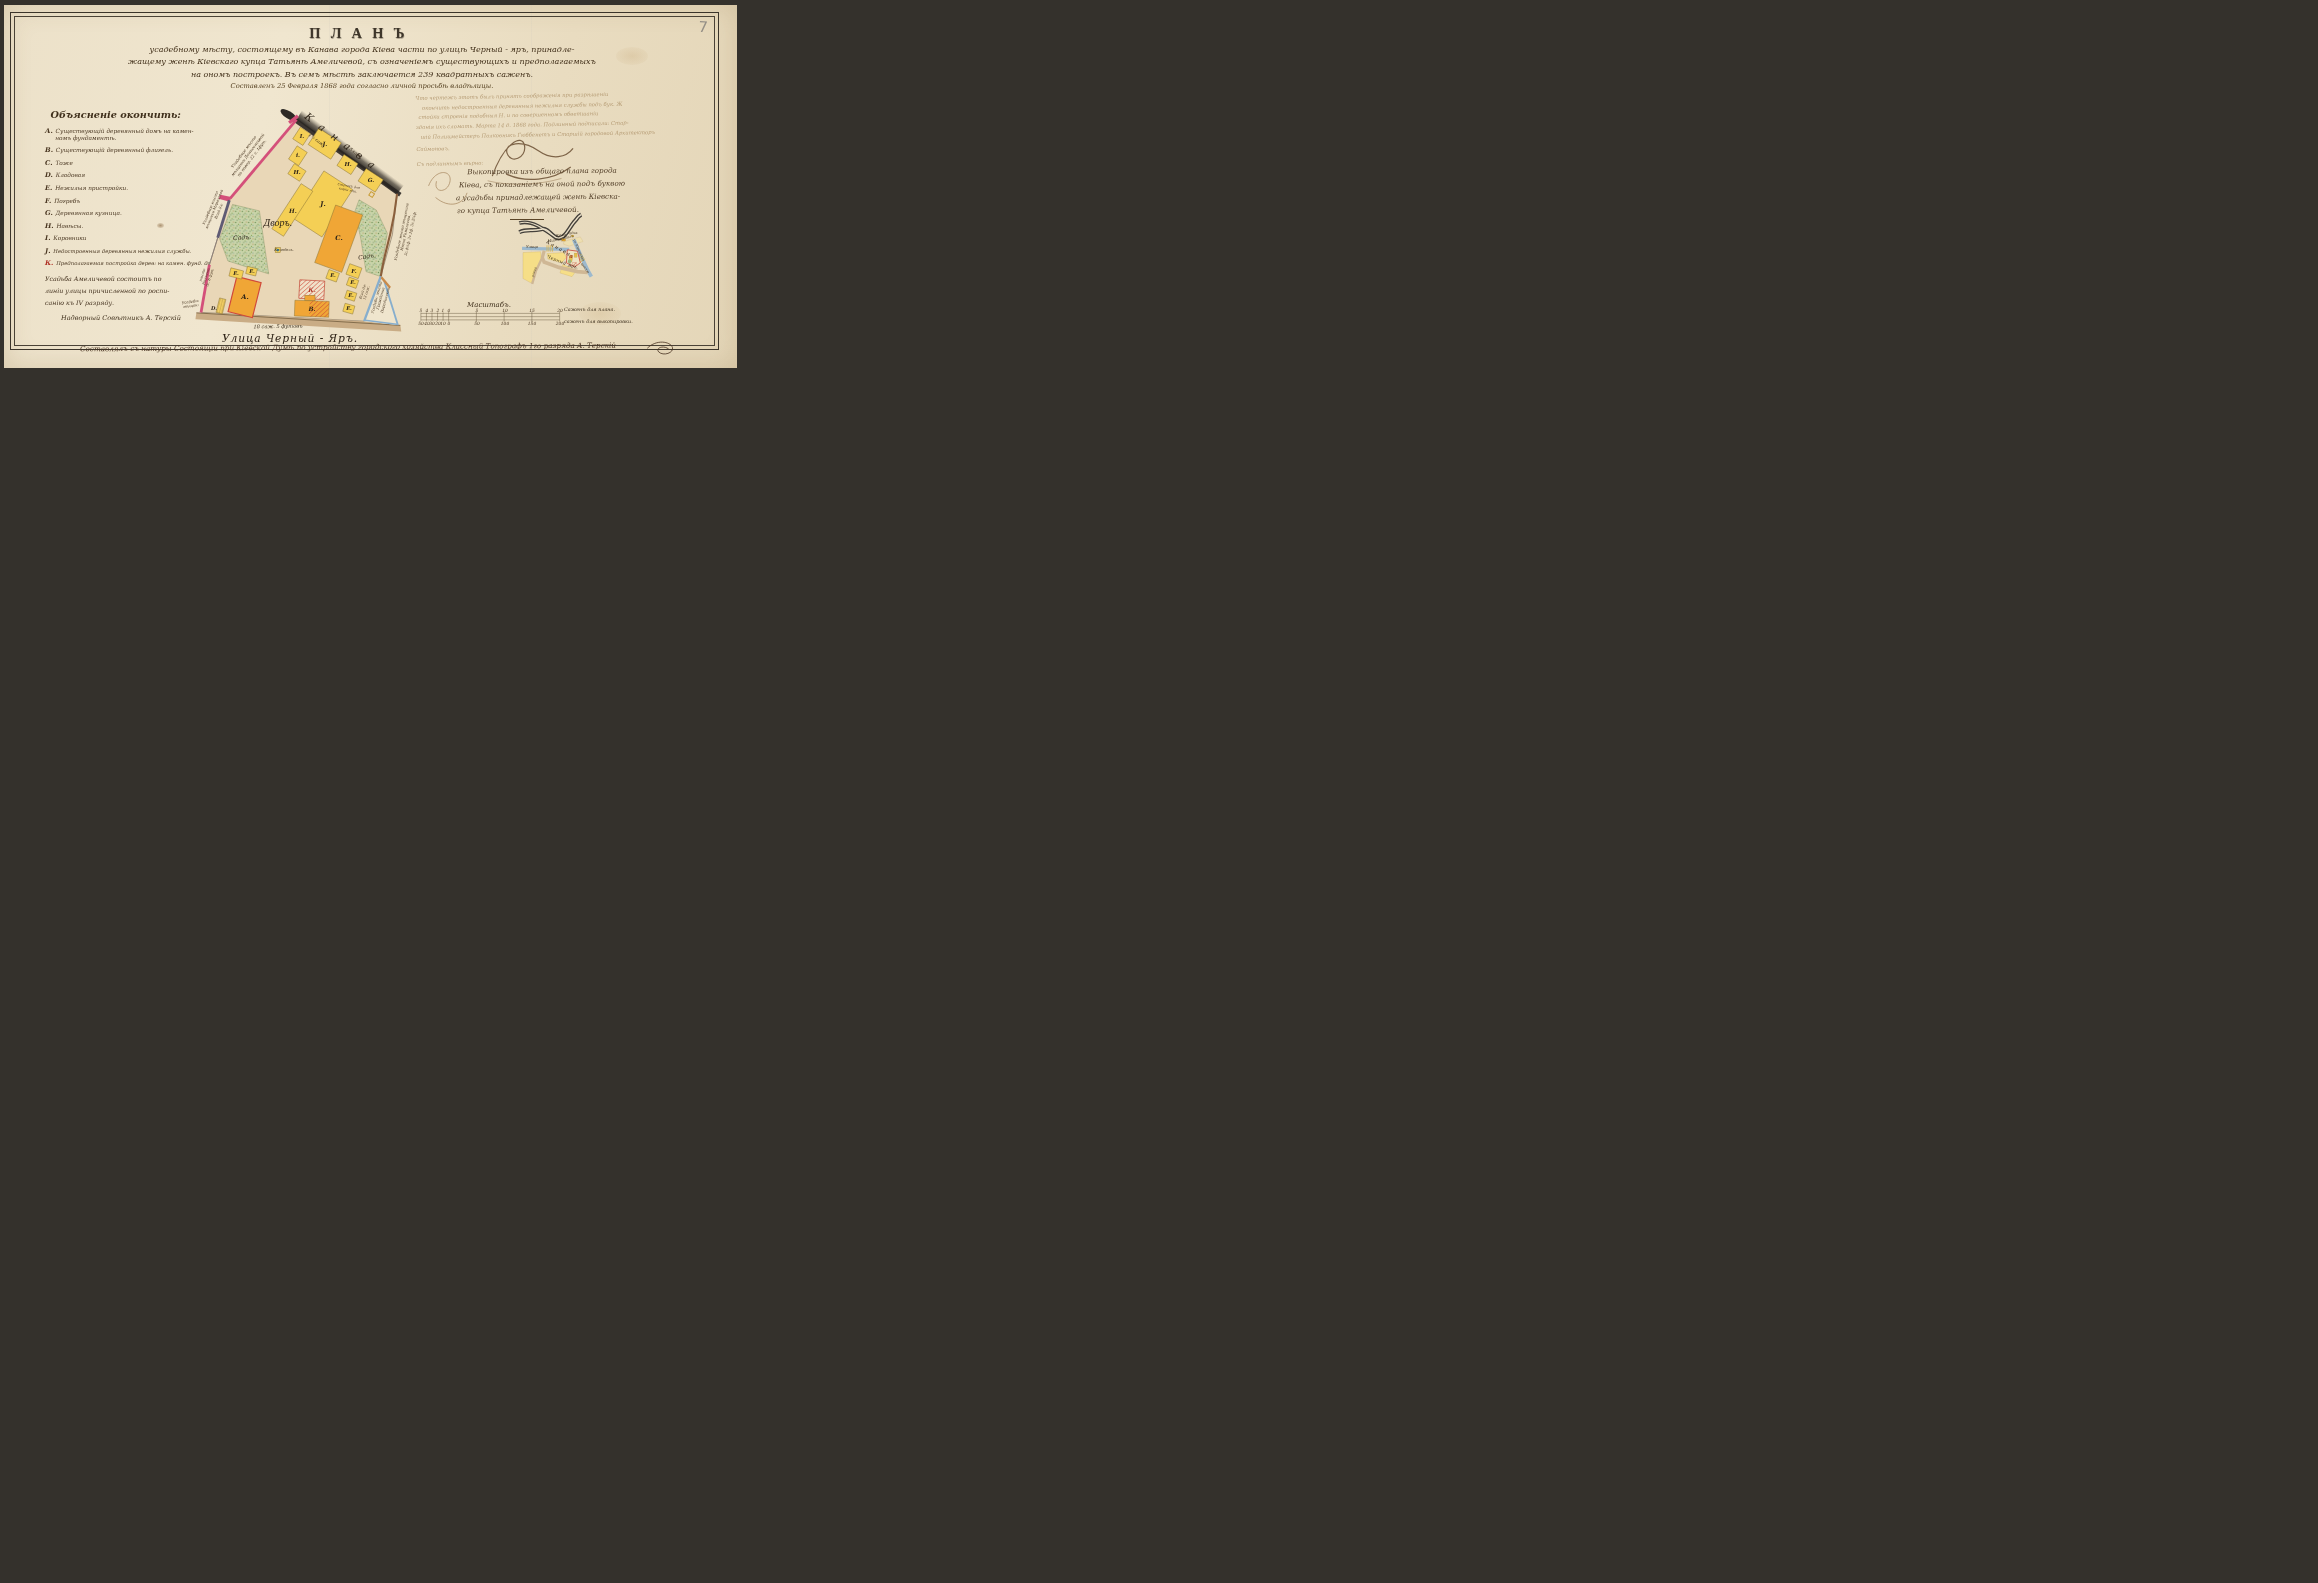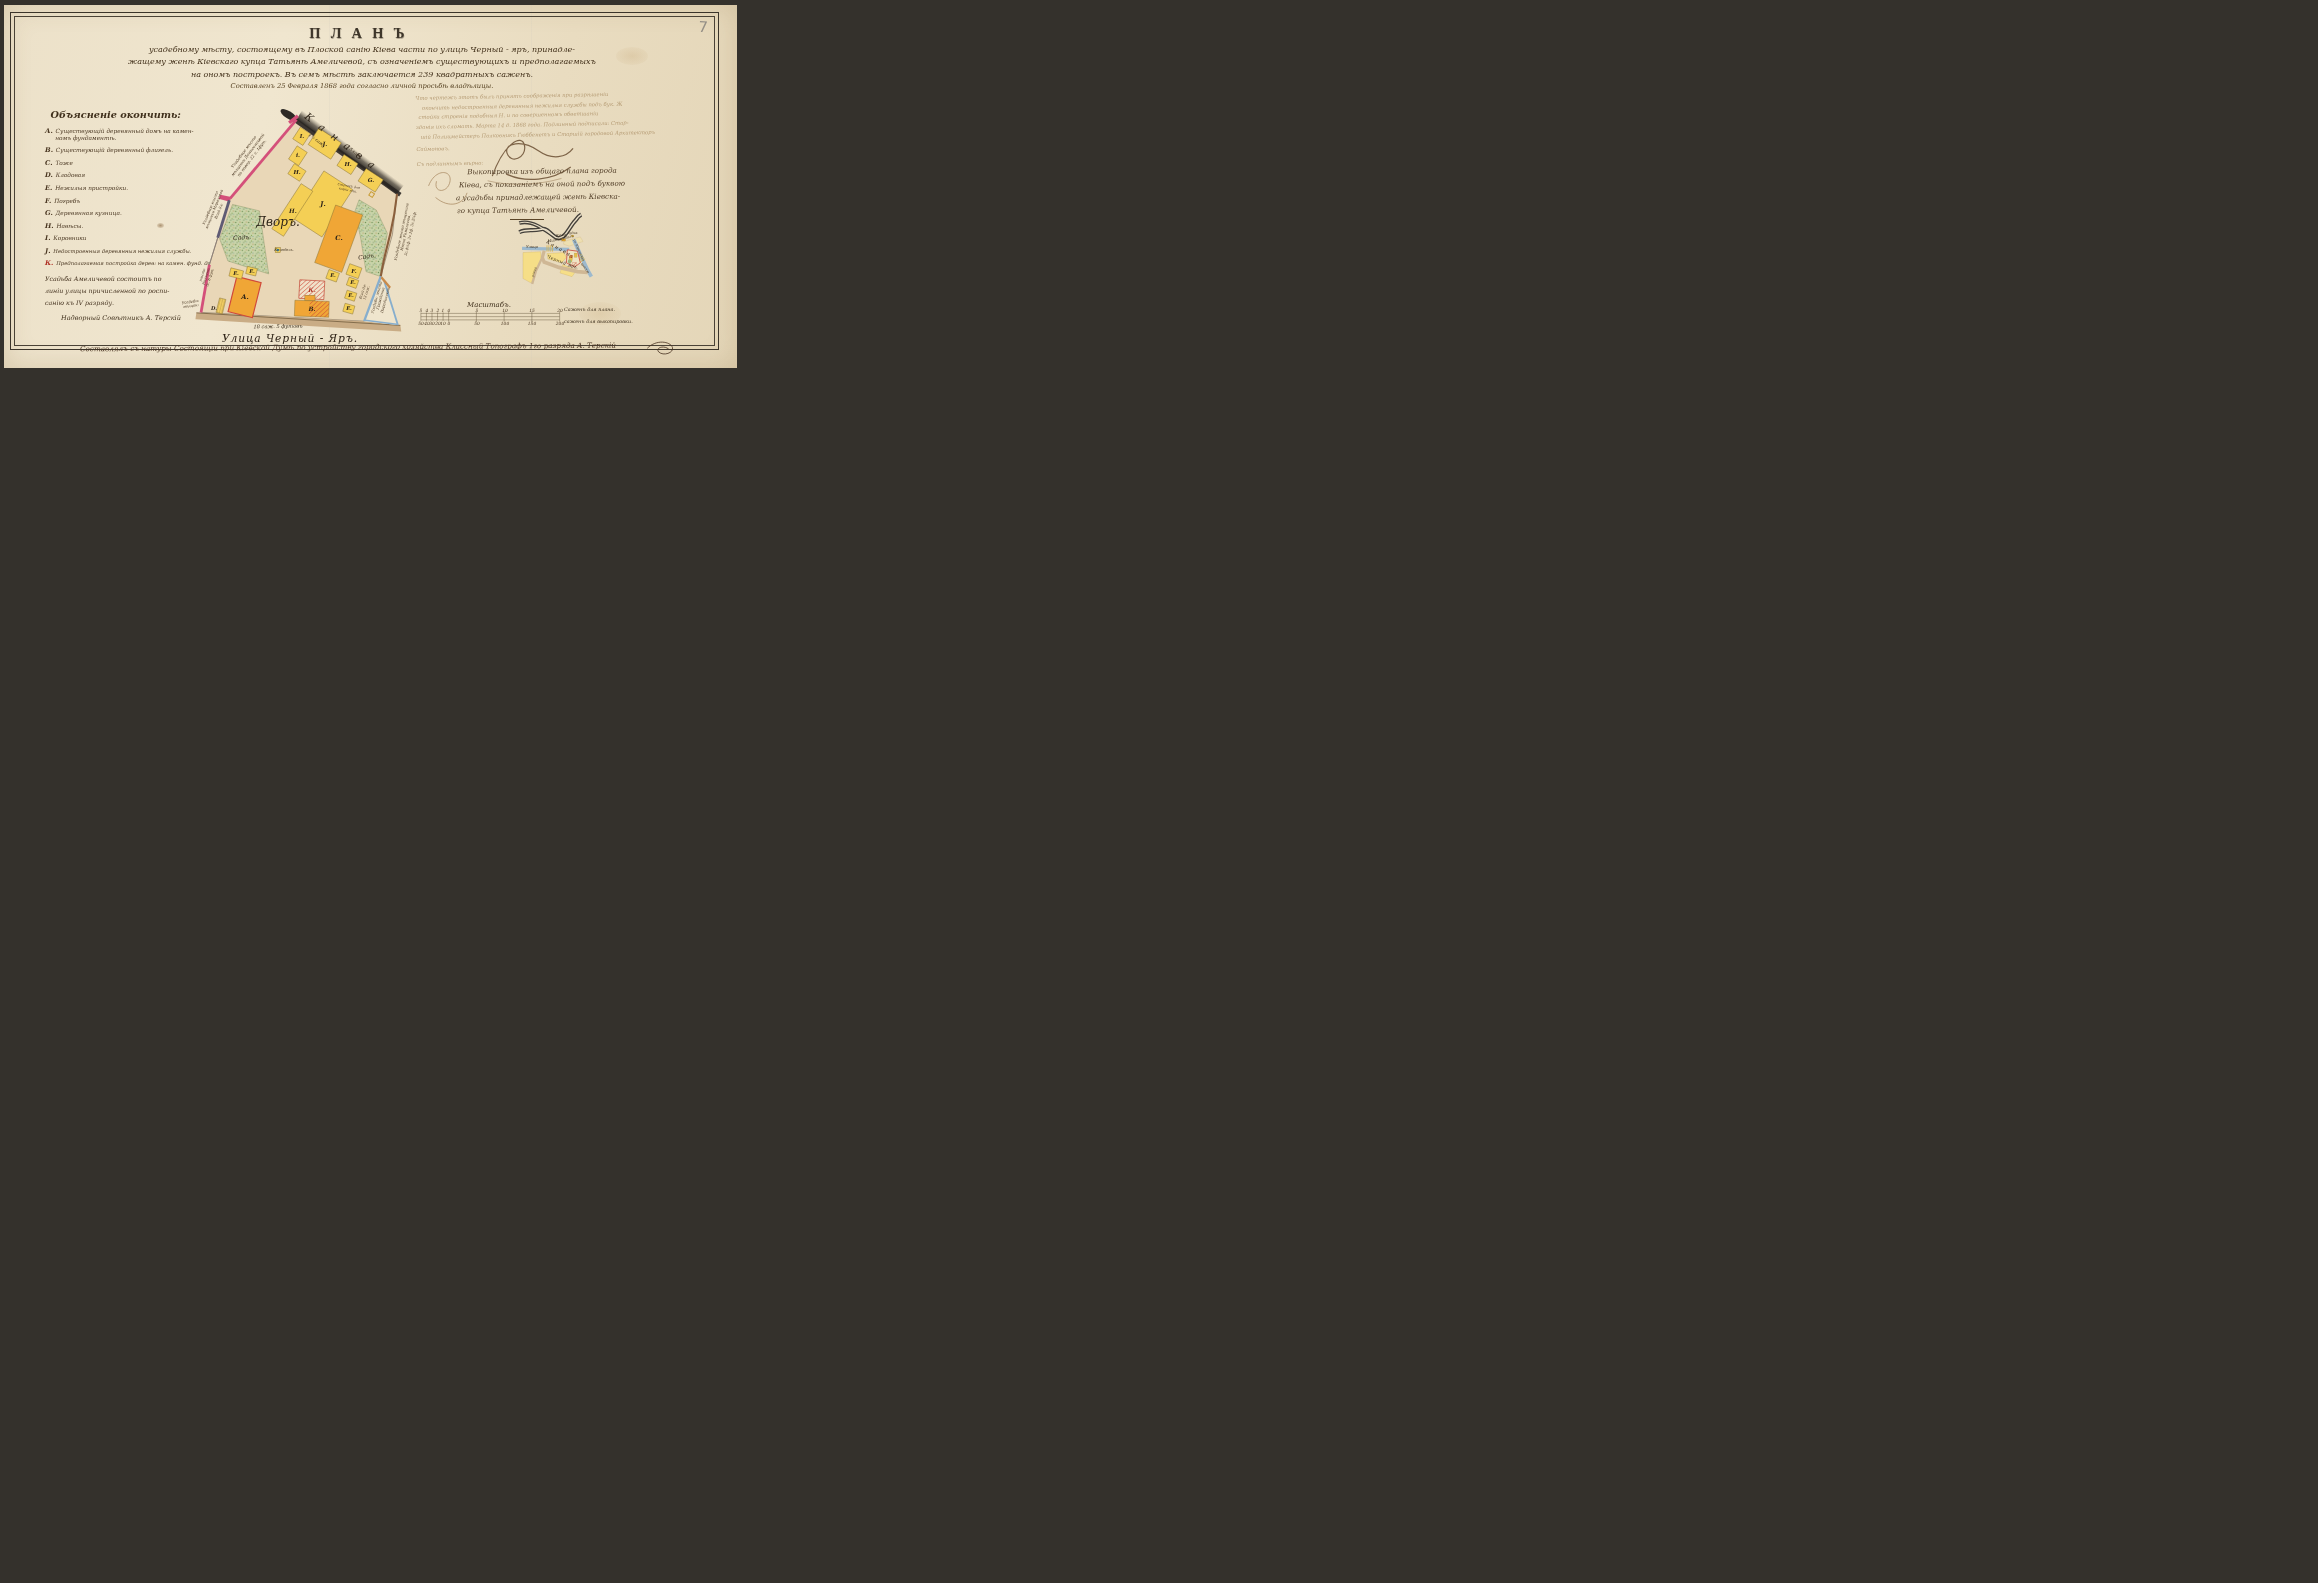--- a/index.html
+++ b/index.html
@@ -50,21 +50,21 @@
     <div class="stain" style="left:575px;top:297px;width:42px;height:23px;background:radial-gradient(rgba(170,120,50,.12),rgba(170,120,50,0));"></div>
   </div>
 
   <div id="frame-outer">
     <div id="frame-inner"></div>
   </div>
 
   <div class="lbl" style="left:703px;top:27px;font-size:15px;font-style:normal;color:#948f86;font-family:'DejaVu Sans',sans-serif;transform:translate(-50%,-50%) rotate(4deg);">7</div>
 
   <div id="title-head">ПЛАНЪ</div>
-  <div class="title-line" style="top:45px;">усадебному мѣсту, состоящему въ Плоской санію Кіева части по улицѣ Черный - яръ, принадле-</div>
+  <div class="title-line" style="top:45px;">усадебному мѣсту, состоящему въ Канава города Кіева части по улицѣ Черный - яръ, принадле-</div>
   <div class="title-line" style="top:57px;font-style:italic;">жащему женѣ Кіевскаго купца Татьянѣ Амеличевой, съ означеніемъ существующихъ и предполагаемыхъ</div>
   <div class="title-line" style="top:70px;">на ономъ построекъ. Въ семъ мѣстѣ заключается 239 квадратныхъ саженъ.</div>
   <div class="title-line" style="top:82px;font-size:6.7px;color:#554020;">Составленъ 25 Февраля 1868 года согласно личной просьбѣ владѣлицы.</div>
 
   <div id="legend">
     <h3>Объясненіе окончить:</h3>
     <div class="litem"><span class="lt">А.</span><span>Существующій деревянный домъ на камен-</span><div class="l2">номъ фундаментѣ.</div></div>
     <div class="litem"><span class="lt">В.</span><span>Существующій деревянный флигель.</span></div>
     <div class="litem"><span class="lt">С.</span><span>Тоже</span></div>
     <div class="litem"><span class="lt">D.</span><span>Кладовая</span></div>
@@ -190,21 +190,21 @@
 
     <rect x="214" y="333" width="11" height="11" fill="#f4cf55" stroke="#8a7435"></rect>
     <circle cx="219.5" cy="338.5" r="3" fill="#3f8fb5"></circle>
 
     <path d="M 545,200 C 560,160 600,165 590,195 C 583,216 555,215 562,190 M 560,225 C 590,250 620,240 628,215" fill="none" stroke="#a3835a" stroke-width="2" opacity="0.75"></path>
   </svg>
 
   <div class="lbl" style="left:306px;top:115px;font-size:10.2px;letter-spacing:9.3px;transform:translate(0,-50%) rotate(37deg);transform-origin:left center;color:#2e2418;">Канава</div>
   <div class="lbl" style="left:317px;top:140px;font-size:4.2px;transform:translate(-50%,-50%) rotate(37deg);">1½ саж.</div>
   <div class="lbl" style="left:356px;top:153px;font-size:4.2px;transform:translate(-50%,-50%) rotate(37deg);">5 саж.</div>
-  <div class="lbl" style="left:278px;top:222px;font-size:12px;color:#2e2418;">Дворъ.</div>
+  <div class="lbl" style="left:278px;top:222px;font-size:10px;color:#2e2418;font-family:Liberation Serif, serif;">Дворъ.</div>
   <div class="lbl" style="left:242px;top:237px;font-size:6px;transform:translate(-50%,-50%) rotate(-5deg);color:#2e2418;">Садъ.</div>
   <div class="lbl" style="left:367px;top:256px;font-size:6px;transform:translate(-50%,-50%) rotate(-8deg);color:#2e2418;">Садъ.</div>
   <div class="lbl" style="left:284px;top:250px;font-size:3.7px;">Колодезь.</div>
 
   <div class="lbl blt" style="left:302px;top:136px;font-size:5.6px;">І.</div>
   <div class="lbl blt" style="left:325px;top:143px;font-size:6px;">Ј.</div>
   <div class="lbl blt" style="left:298px;top:155px;font-size:5.6px;">і.</div>
   <div class="lbl blt" style="left:297px;top:172px;font-size:5.6px;">Н.</div>
   <div class="lbl blt" style="left:323px;top:204px;font-size:6.5px;">Ј.</div>
   <div class="lbl blt" style="left:293px;top:210px;font-size:6px;">Н.</div>

